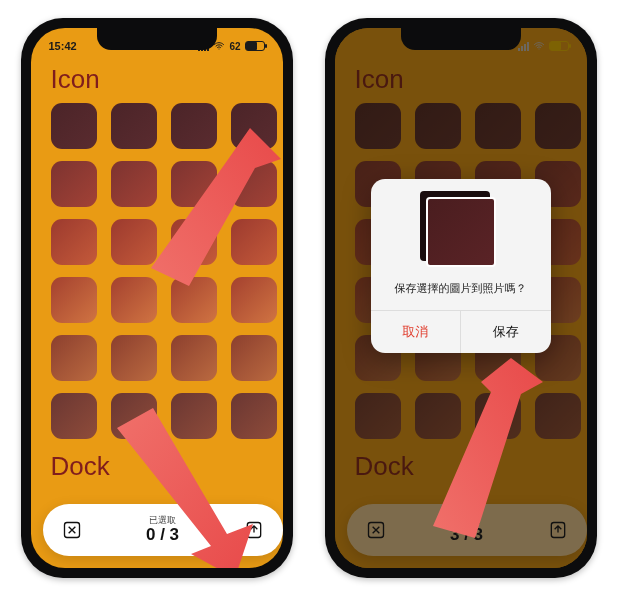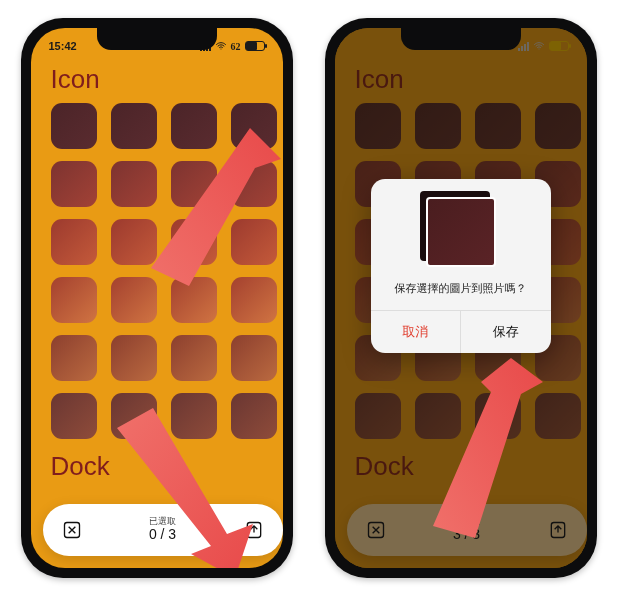--- a/index.html
+++ b/index.html
@@ -48,21 +48,21 @@
   .statusbar {
     height: 30px;
     display: flex;
     align-items: center;
     justify-content: space-between;
     padding: 6px 18px 0;
     font-size: 11px;
     font-weight: 600;
     color: #1b1b1b;
   }
-  .statusbar .right { display:flex; align-items:center; gap:4px;font-family:Liberation Serif, serif; }
+  .statusbar .right { display:flex; align-items:center; gap:4px; }
   .sig { display:inline-flex; align-items:flex-end; gap:1px; }
   .sig i { width:2px; background:#1b1b1b; display:inline-block; }
   .sig i:nth-child(1){height:3px}.sig i:nth-child(2){height:5px}
   .sig i:nth-child(3){height:7px}.sig i:nth-child(4){height:9px}
   .wifi {
     width:12px;height:12px;display:inline-block;
   }
   .batt {
     border:1px solid #1b1b1b; border-radius:3px;
     width:20px;height:10px; position:relative; display:inline-block;
@@ -110,21 +110,21 @@
     align-items: center;
     justify-content: space-between;
     padding: 0 18px;
     box-shadow: 0 4px 14px rgba(0,0,0,.15);
   }
   .bottom-bar.dimmed {
     background: rgba(130,130,130,.55);
   }
   .bb-center { text-align:center; line-height:1.1; }
   .bb-label { font-size: 9px; color:#444; }
-  .bb-count { font-size: 14px; font-weight:400; color:#111; }
+  .bb-count { font-size: 17px; font-weight:700; color:#111; }
   .bb-icon {
     width:22px;height:22px; display:flex;align-items:center;justify-content:center;
     color:#111;
   }
   .bb-icon svg{width:20px;height:20px;stroke:#111;fill:none;stroke-width:1.6;}
   .dimmed .bb-label{color:#222}
   .dimmed .bb-count{color:#111}
 
   
   .dim-overlay {

